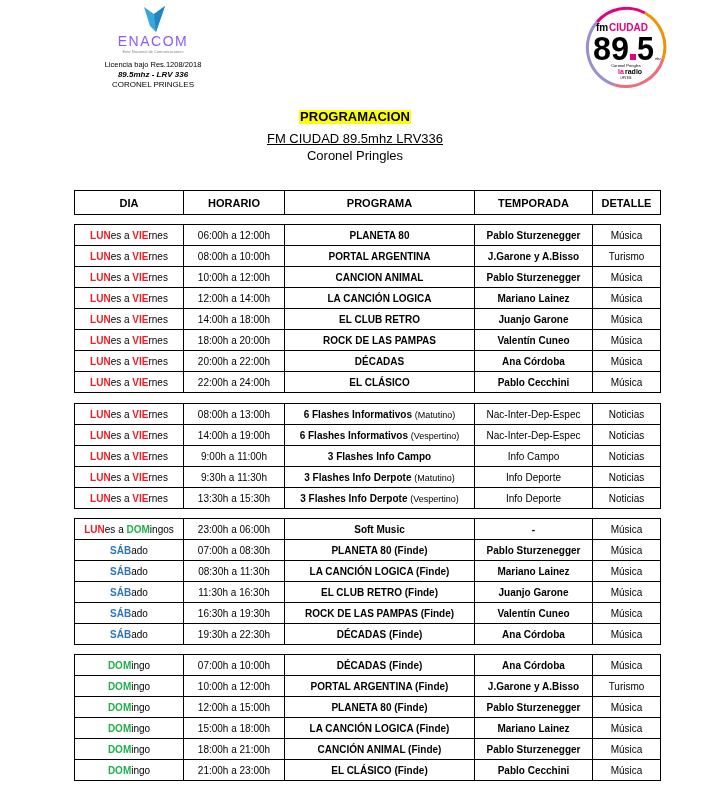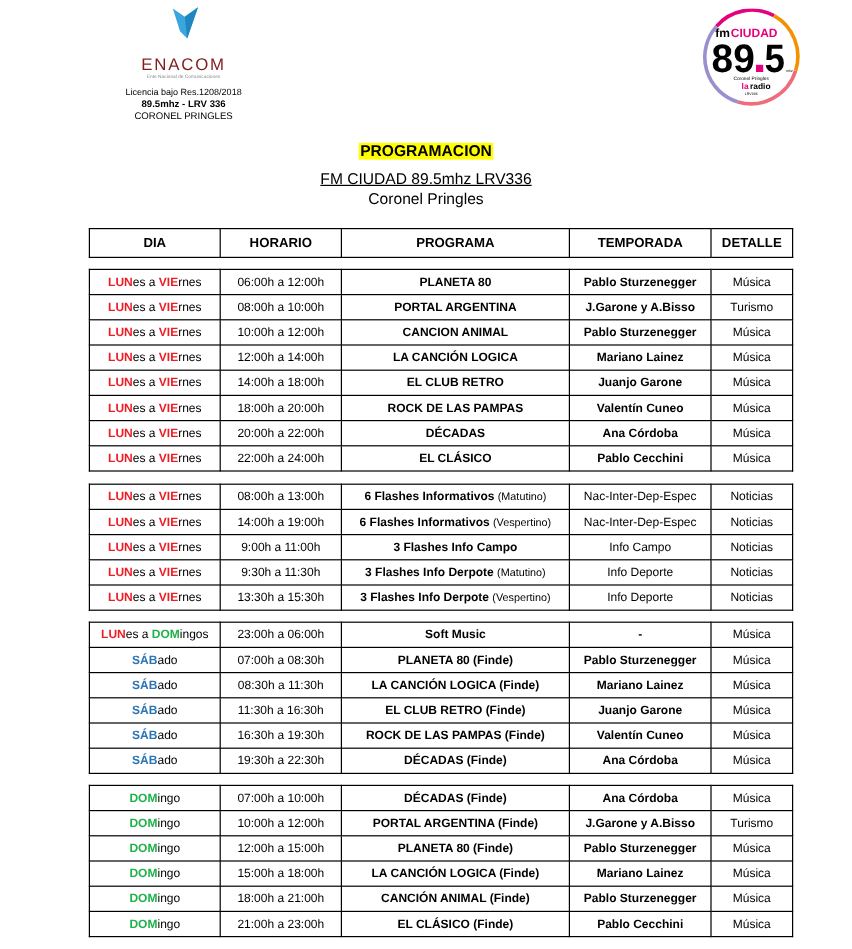--- a/index.html
+++ b/index.html
@@ -2,31 +2,31 @@
 <html><head>
 <meta charset="utf-8">
 <style>
   * { box-sizing: border-box; margin: 0; padding: 0; }
   html, body { width: 710px; height: 791px; background: #ffffff; overflow: hidden; }
   body { position: relative; font-family: "Liberation Sans", "DejaVu Sans", sans-serif; color: #000; }
 
   
   .enacom { position: absolute; left: 88px; top: 4px; width: 130px; text-align: center; }
   .enacom-logo { display: block; margin: 0 auto; width: 30px; height: 30px; }
-  .enacom-name { font-size: 14px; letter-spacing: 1.5px; color: #7f1d1d; margin-top: 12px; line-height: 15px; }
+  .enacom-name { font-size: 14px; letter-spacing: 1.5px; color: #8b5cf6; margin-top: 0px; line-height: 15px; }
   .enacom-sub { font-size: 4px; color: #888; line-height: 6px; }
   .enacom-lic { font-size: 7.5px; line-height: 10px; margin-top: 5px; }
-  .enacom-freq { font-size: 8px; font-weight: bold; line-height: 10px; }
+  .enacom-freq { font-size: 8px; font-weight: bold; line-height: 10px; font-style: italic; }
   .enacom-city { font-size: 8px; line-height: 10px; }
 
   
   .fm-logo { position: absolute; left: 585px; top: 7px; width: 82px; height: 82px; }
 
   
-  .titles { position: absolute; left: 0; width: 710px; top: 107px; text-align: center; margin-top: 10px; }
+  .titles { position: absolute; left: 0; width: 710px; top: 107px; text-align: center; }
   .t-prog { display: inline-block; background: #ffff00; font-weight: bold; font-size: 13px; line-height: 14px; padding: 0 1px; }
   .t-season { font-weight: bold; font-size: 13px; line-height: 16px; }
   .t-station { font-size: 13px; line-height: 17px; margin-top: 5px; text-decoration: underline; }
   .t-city { font-size: 13px; line-height: 17px; }
 
   
   table.sched { position: absolute; left: 74px; width: 586px; border-collapse: collapse; table-layout: fixed; font-size: 10px; }
   table.sched td, table.sched th { border: 1px solid #000; text-align: center; height: 21px; padding: 0 2px; white-space: nowrap; overflow: hidden; }
   table.sched th { font-weight: bold; font-size: 11px; height: 24px; }
   col.c-dia { width: 109px; }

